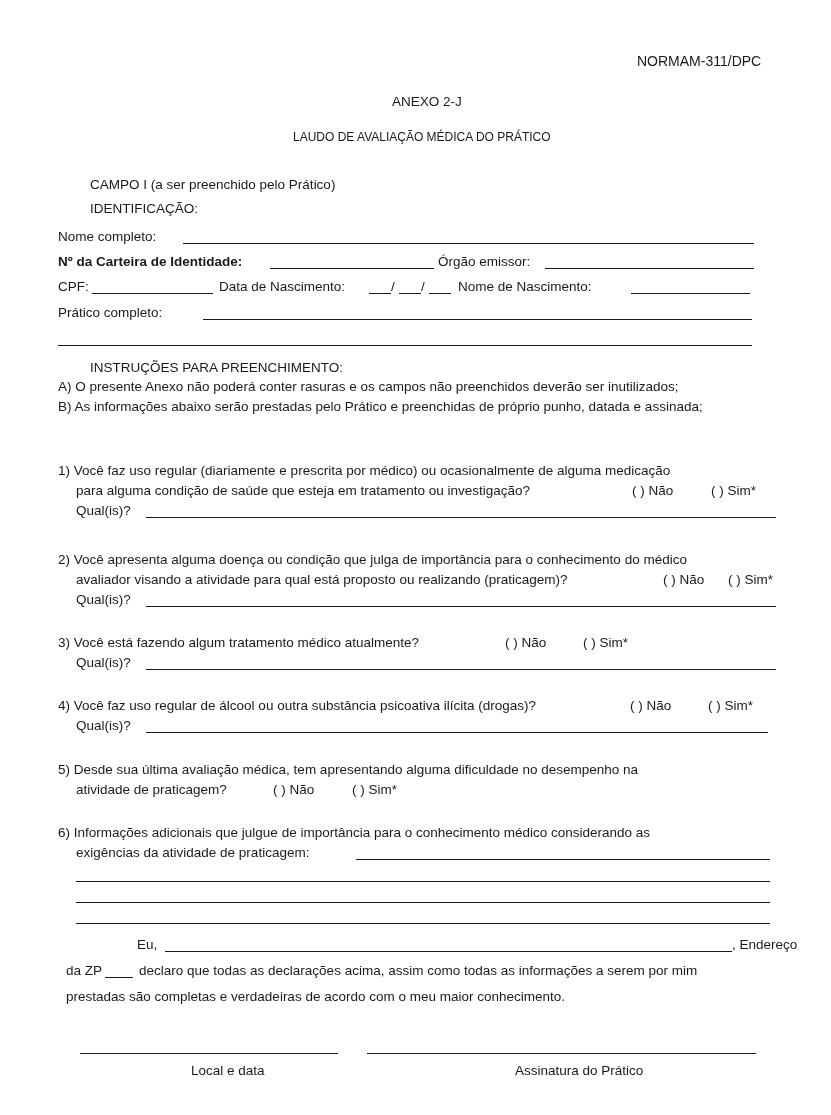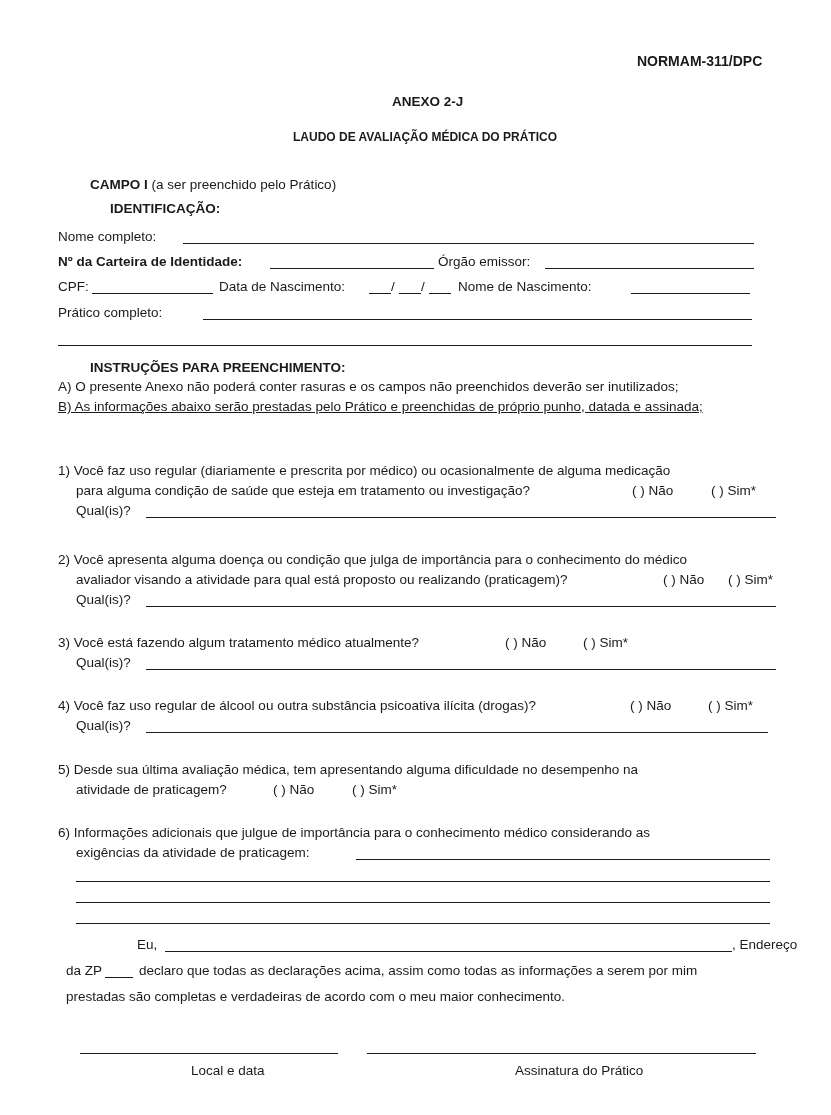--- a/index.html
+++ b/index.html
@@ -1,34 +1,34 @@
 <!DOCTYPE html>
 <html><head>
 <meta charset="utf-8">
 <style>
   html, body { margin:0; padding:0; background:#ffffff; }
   body { width:831px; height:1115px; position:relative; overflow:hidden;
          font-family:"Liberation Sans", sans-serif; color:#1a1a1a; font-size:13.5px; }
   .abs { position:absolute; white-space:nowrap; line-height:18px; }
-  .b { font-weight:bold;padding-left:24px; }
+  .b { font-weight:normal;padding-left:24px; }
   .full { position:absolute; border-bottom:1px solid #1a1a1a; height:0; }
   .just { text-align:justify; white-space:normal; }
 </style>
 </head>
 <body>
 
 <div class="abs b" style="left:613px;top:52px;font-size:14px;">NORMAM-311/DPC</div>
 <div class="abs b" style="left:368px;top:93px;">ANEXO 2-J</div>
 <div class="abs b" style="left:269px;top:128px;font-size:12px;">LAUDO DE AVALIAÇÃO MÉDICA DO PRÁTICO</div>
 
 <div class="abs" style="left:66px;top:176px;">
   <span class="b">CAMPO I</span>
   <span>(a ser preenchido pelo Prático)</span>
 </div>
-<div class="abs b" style="left:66px;top:200px;margin-left:20px;">IDENTIFICAÇÃO:</div>
+<div class="abs b" style="left:66px;top:200px;">IDENTIFICAÇÃO:</div>
 
 <div class="abs" style="left:58px;top:228px;">Nome completo:</div>
 <div class="full" style="left:183px;width:571px;top:243px;"></div>
 
 <div class="abs" style="left:58px;top:253px;font-weight:bold;">Nº da Carteira de Identidade:</div>
 <div class="full" style="left:270px;width:164px;top:268px;"></div>
 <div class="abs" style="left:438px;top:253px;">Órgão emissor:</div>
 <div class="full" style="left:545px;width:209px;top:268px;"></div>
 
 <div class="abs" style="left:58px;top:278px;">CPF:</div>
@@ -41,21 +41,21 @@
 <div class="full" style="left:429px;width:22px;top:293px;"></div>
 <div class="abs" style="left:458px;top:278px;">Nome de Nascimento:</div>
 <div class="full" style="left:631px;width:119px;top:293px;"></div>
 
 <div class="abs" style="left:58px;top:304px;">Prático completo:</div>
 <div class="full" style="left:203px;width:549px;top:319px;"></div>
 <div class="full" style="left:58px;width:694px;top:345px;"></div>
 
 <div class="abs b" style="left:66px;top:359px;">INSTRUÇÕES PARA PREENCHIMENTO:</div>
 <div class="abs" style="left:58px;top:378px;">A)  O presente Anexo não poderá conter rasuras e os campos não preenchidos deverão ser inutilizados;</div>
-<div class="abs just" style="left:58px;top:398px;width:740px;text-align-last:auto;text-decoration:underline;">B)  As informações abaixo serão prestadas pelo Prático e preenchidas de próprio punho, datada e assinada;</div>
+<div class="abs just" style="left:58px;top:398px;width:740px;text-align-last:auto;">B)  As informações abaixo serão prestadas pelo Prático e preenchidas de próprio punho, datada e assinada;</div>
 
 <div class="abs" style="left:58px;top:462px;">1) Você faz uso regular (diariamente e prescrita por médico) ou ocasionalmente de alguma medicação</div>
 <div class="abs" style="left:76px;top:482px;">para alguma condição de saúde que esteja em tratamento ou investigação?</div>
 <div class="abs" style="left:632px;top:482px;">(   ) Não</div>
 <div class="abs" style="left:711px;top:482px;">(   ) Sim*</div>
 <div class="abs" style="left:76px;top:502px;">Qual(is)?</div>
 <div class="full" style="left:146px;width:630px;top:517px;"></div>
 
 <div class="abs" style="left:58px;top:551px;">2) Você apresenta alguma doença ou condição que julga de importância para o conhecimento do médico</div>
 <div class="abs" style="left:76px;top:571px;">avaliador visando a atividade para qual está proposto ou realizando (praticagem)?</div>

